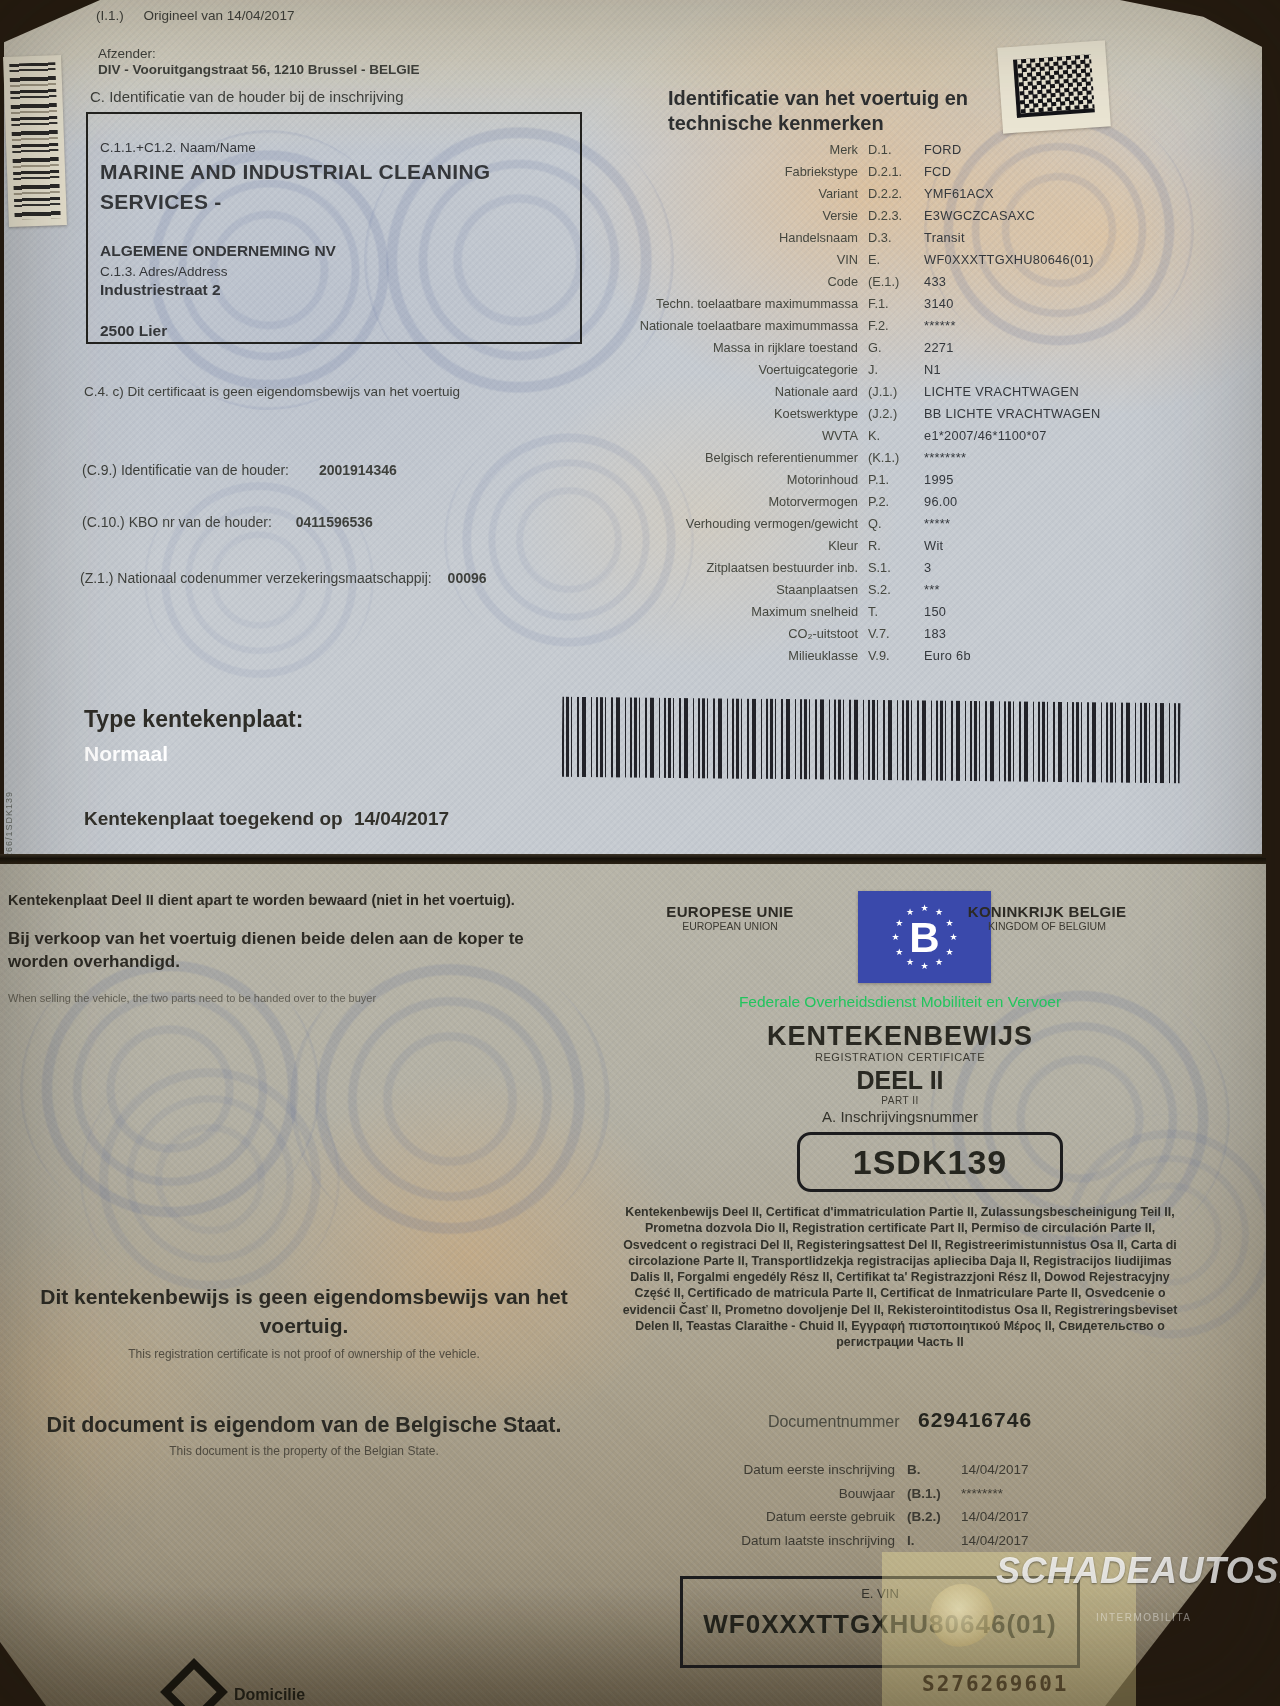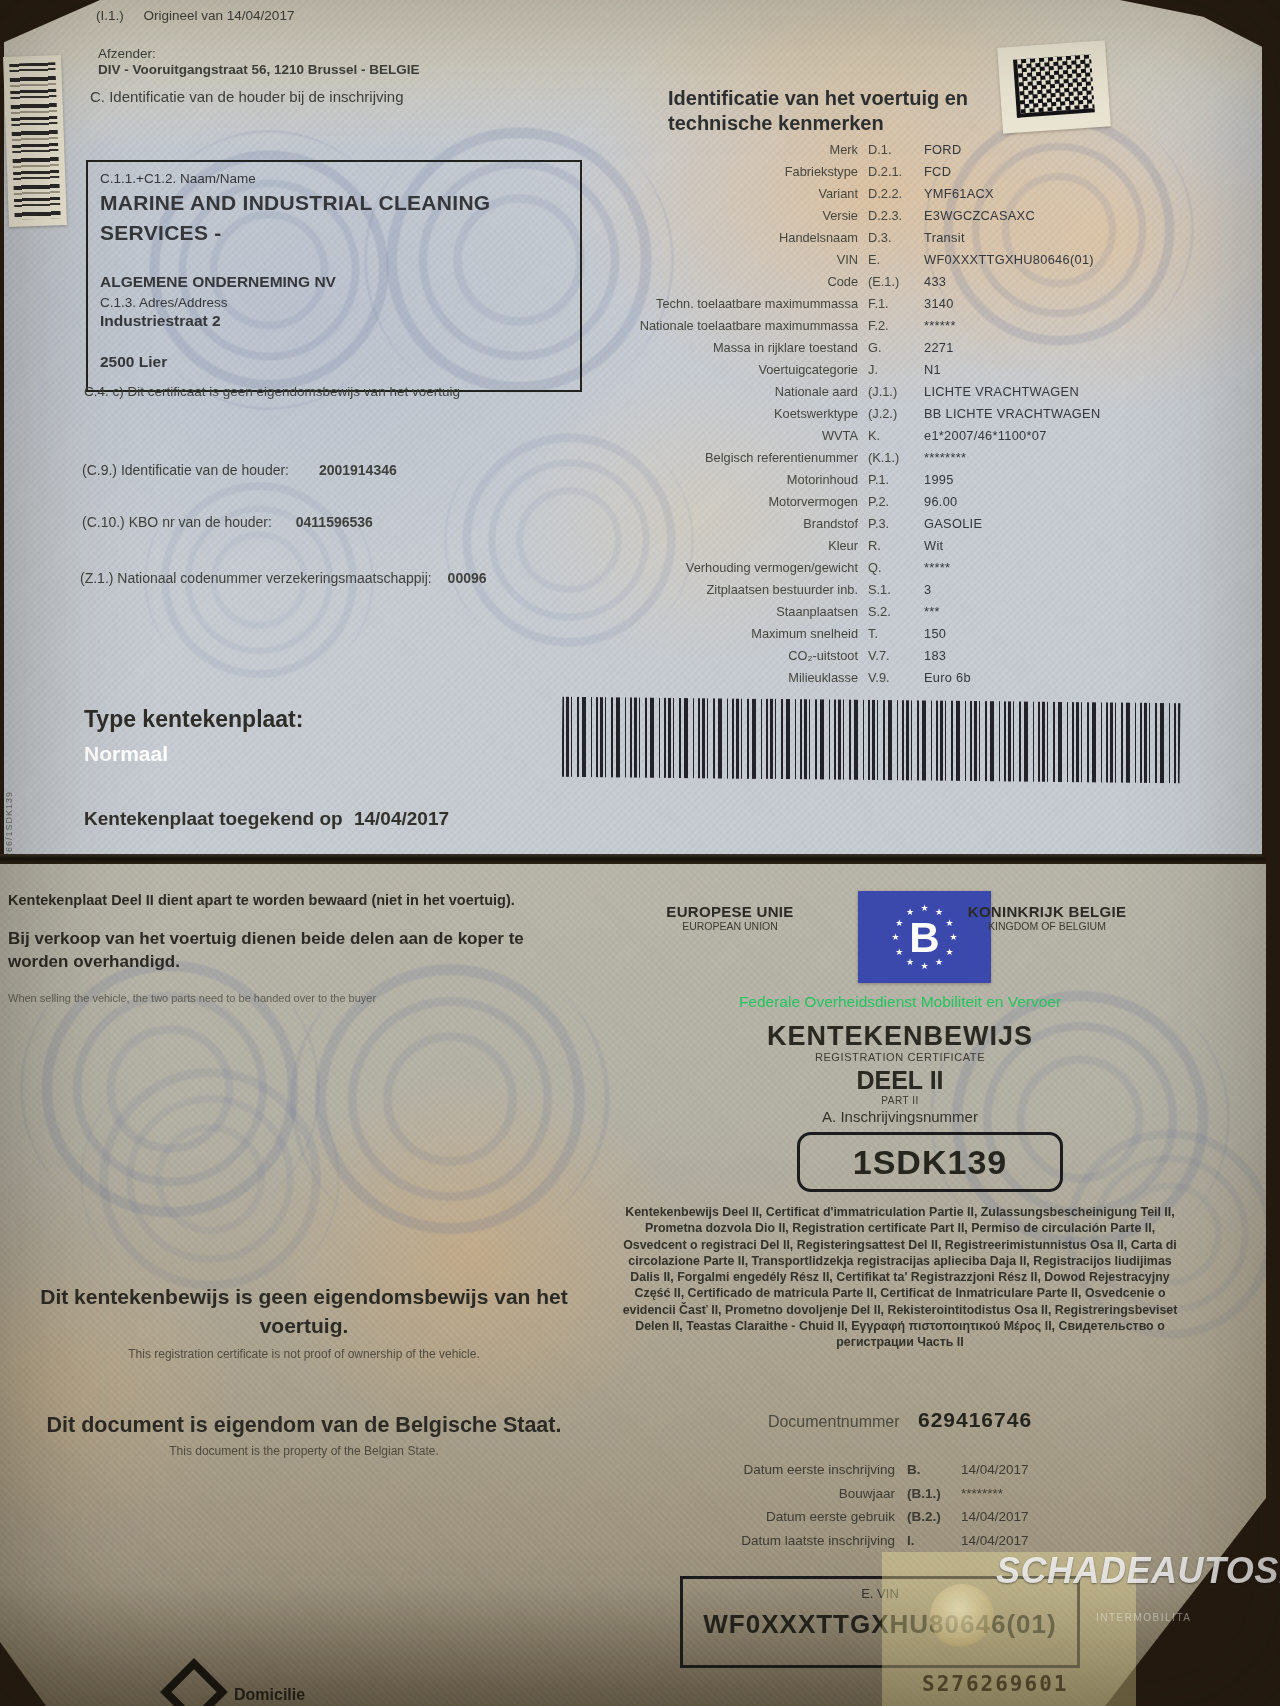--- a/index.html
+++ b/index.html
@@ -69,21 +69,21 @@
     background:
       repeating-linear-gradient(90deg, #14141a 0 2px, transparent 2px 4px, #14141a 4px 7px, transparent 7px 9px,
         #14141a 9px 10px, transparent 10px 15px, #14141a 15px 17px, transparent 17px 20px,
         #14141a 20px 24px, transparent 24px 29px, #14141a 29px 30px, transparent 30px 34px); }
 
   .side-code { position:absolute; left:4px; top:768px; height:90px; writing-mode:vertical-rl;
     transform:rotate(180deg); font-size:9px; letter-spacing:1px; color:#676c68; z-index:4; }
 
   
   .holder-box { position:absolute; left:86px; top:112px; width:496px; height:232px;
-    border:2.5px solid #22221f; z-index:4; padding:9px 12px; color:#35373a;margin-top:48px; }
+    border:2.5px solid #22221f; z-index:4; padding:26px 12px; color:#35373a; }
   .hb-small { font-size:13.5px; }
   .hb-name { font-size:21px; font-weight:bold; letter-spacing:.3px; line-height:26px; margin-top:4px; }
   .hb-sub { font-size:15.5px; font-weight:bold; margin-top:27px; }
   .hb-addr { font-size:15.5px; font-weight:bold; margin-top:2px; }
   .hb-city { font-size:15.5px; font-weight:bold; margin-top:23px; }
 
   
   .veh-title { left:668px; top:86px; width:490px; font-size:20px; font-weight:bold; color:#2e3031; line-height:25px; }
   .veh-rows { position:absolute; left:620px; top:139px; width:556px; z-index:4; }
   .vrow { display:flex; font-size:12.8px; line-height:22px; color:#45473f; }
@@ -303,33 +303,28 @@
       <span class="vlabel">Motorinhoud</span>
       <span class="vcode">P.1.</span>
       <span class="vvalue">1995</span>
     </div>
       <div class="vrow">
       <span class="vlabel">Motorvermogen</span>
       <span class="vcode">P.2.</span>
       <span class="vvalue">96.00</span>
     </div>
       <div class="vrow">
-      <span class="vlabel">Brandstof</span>
-      <span class="vcode">P.3.</span>
-      <span class="vvalue">GASOLIE</span>
+      <span class="vlabel">Verhouding vermogen/gewicht</span>
+      <span class="vcode">Q.</span>
+      <span class="vvalue">*****</span>
     </div>
       <div class="vrow">
       <span class="vlabel">Kleur</span>
       <span class="vcode">R.</span>
       <span class="vvalue">Wit</span>
-    </div>
-      <div class="vrow">
-      <span class="vlabel">Verhouding vermogen/gewicht</span>
-      <span class="vcode">Q.</span>
-      <span class="vvalue">*****</span>
     </div>
       <div class="vrow">
       <span class="vlabel">Zitplaatsen bestuurder inb.</span>
       <span class="vcode">S.1.</span>
       <span class="vvalue">3</span>
     </div>
       <div class="vrow">
       <span class="vlabel">Staanplaatsen</span>
       <span class="vcode">S.2.</span>
       <span class="vvalue">***</span>

